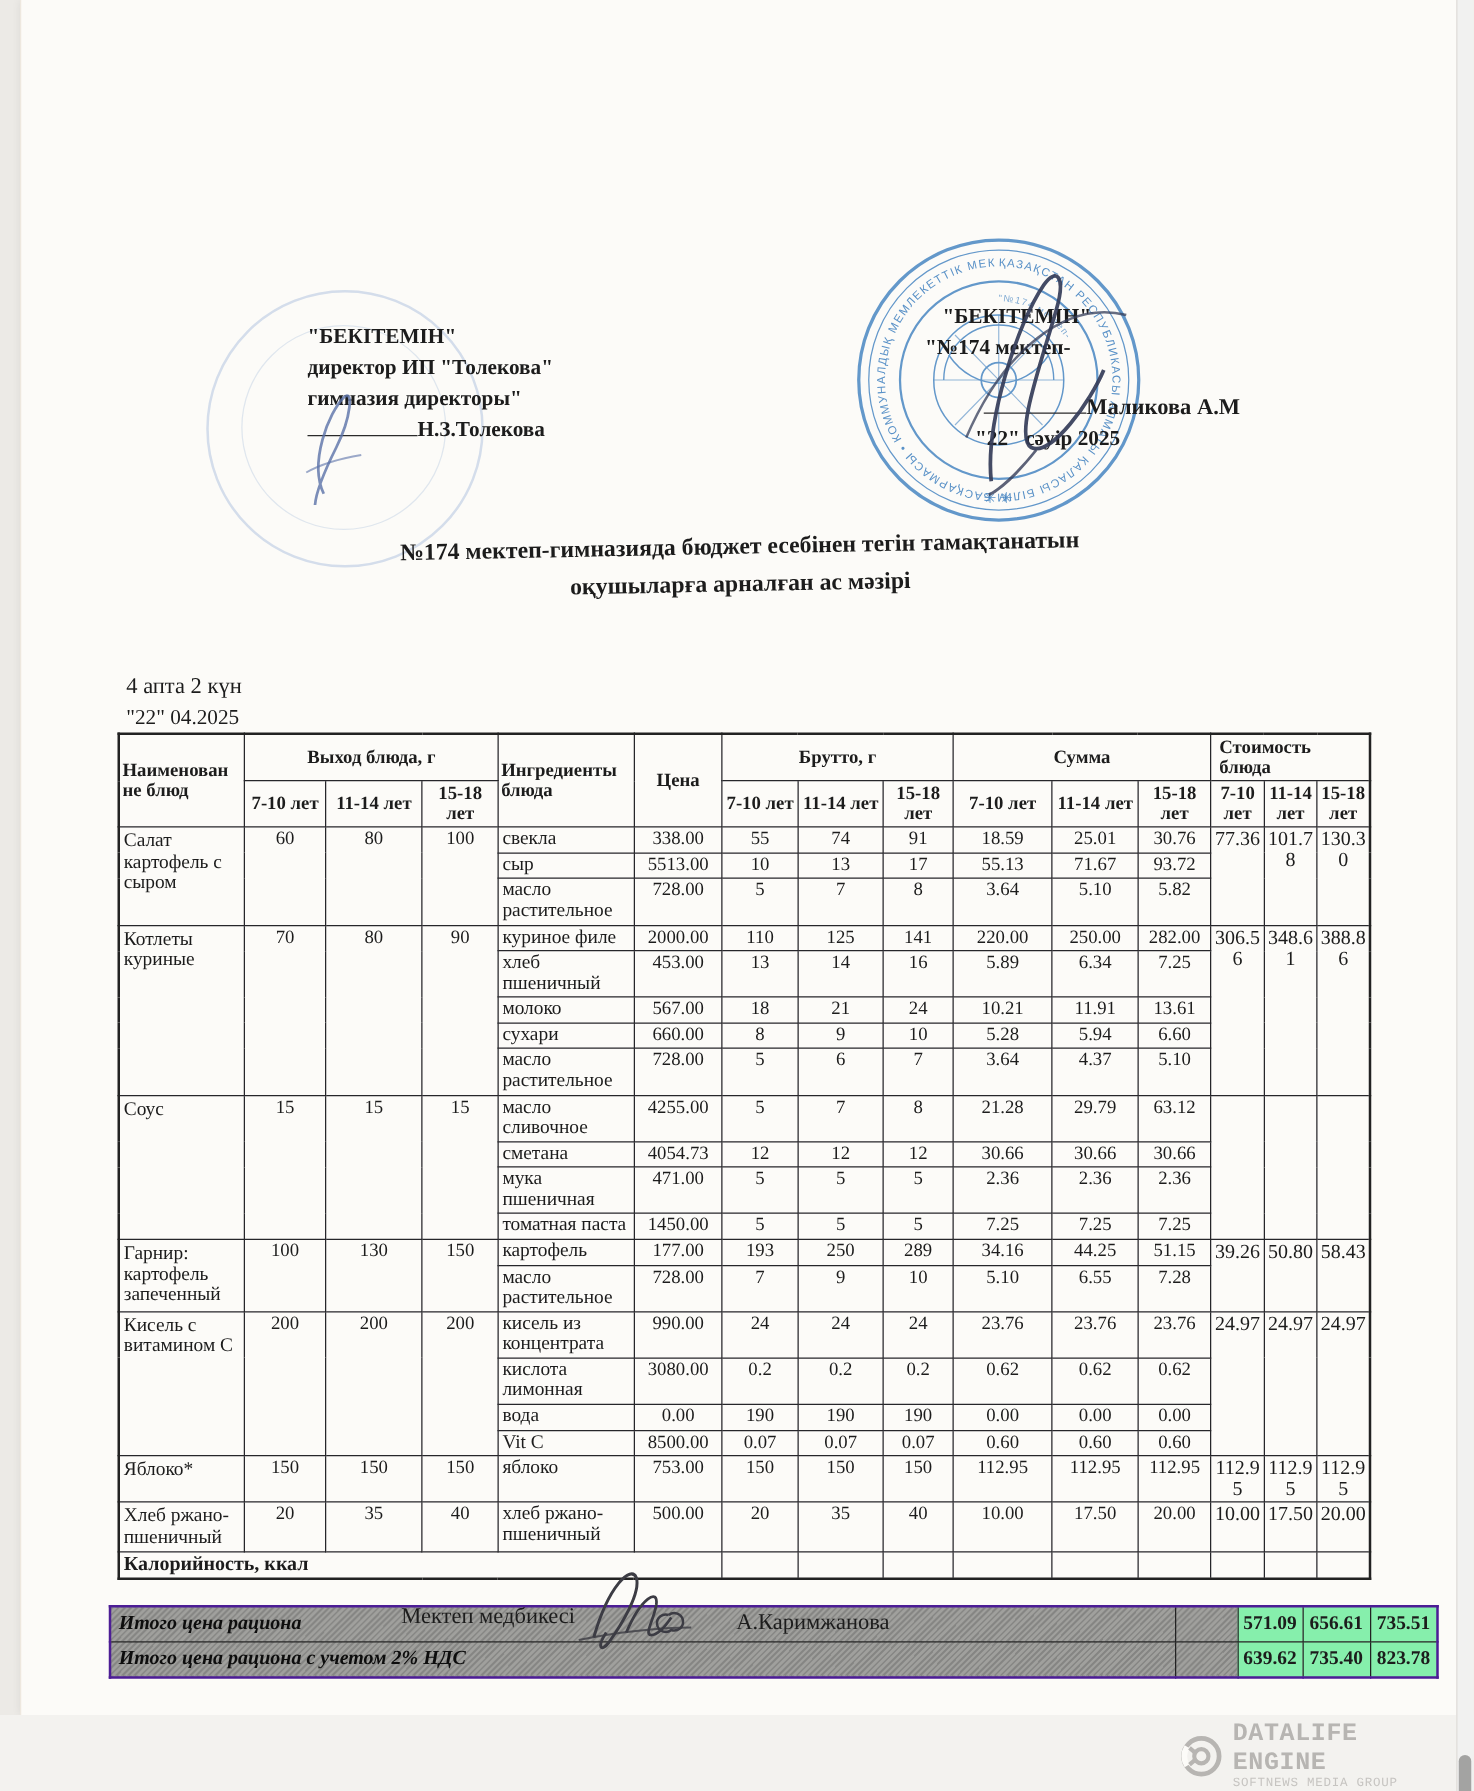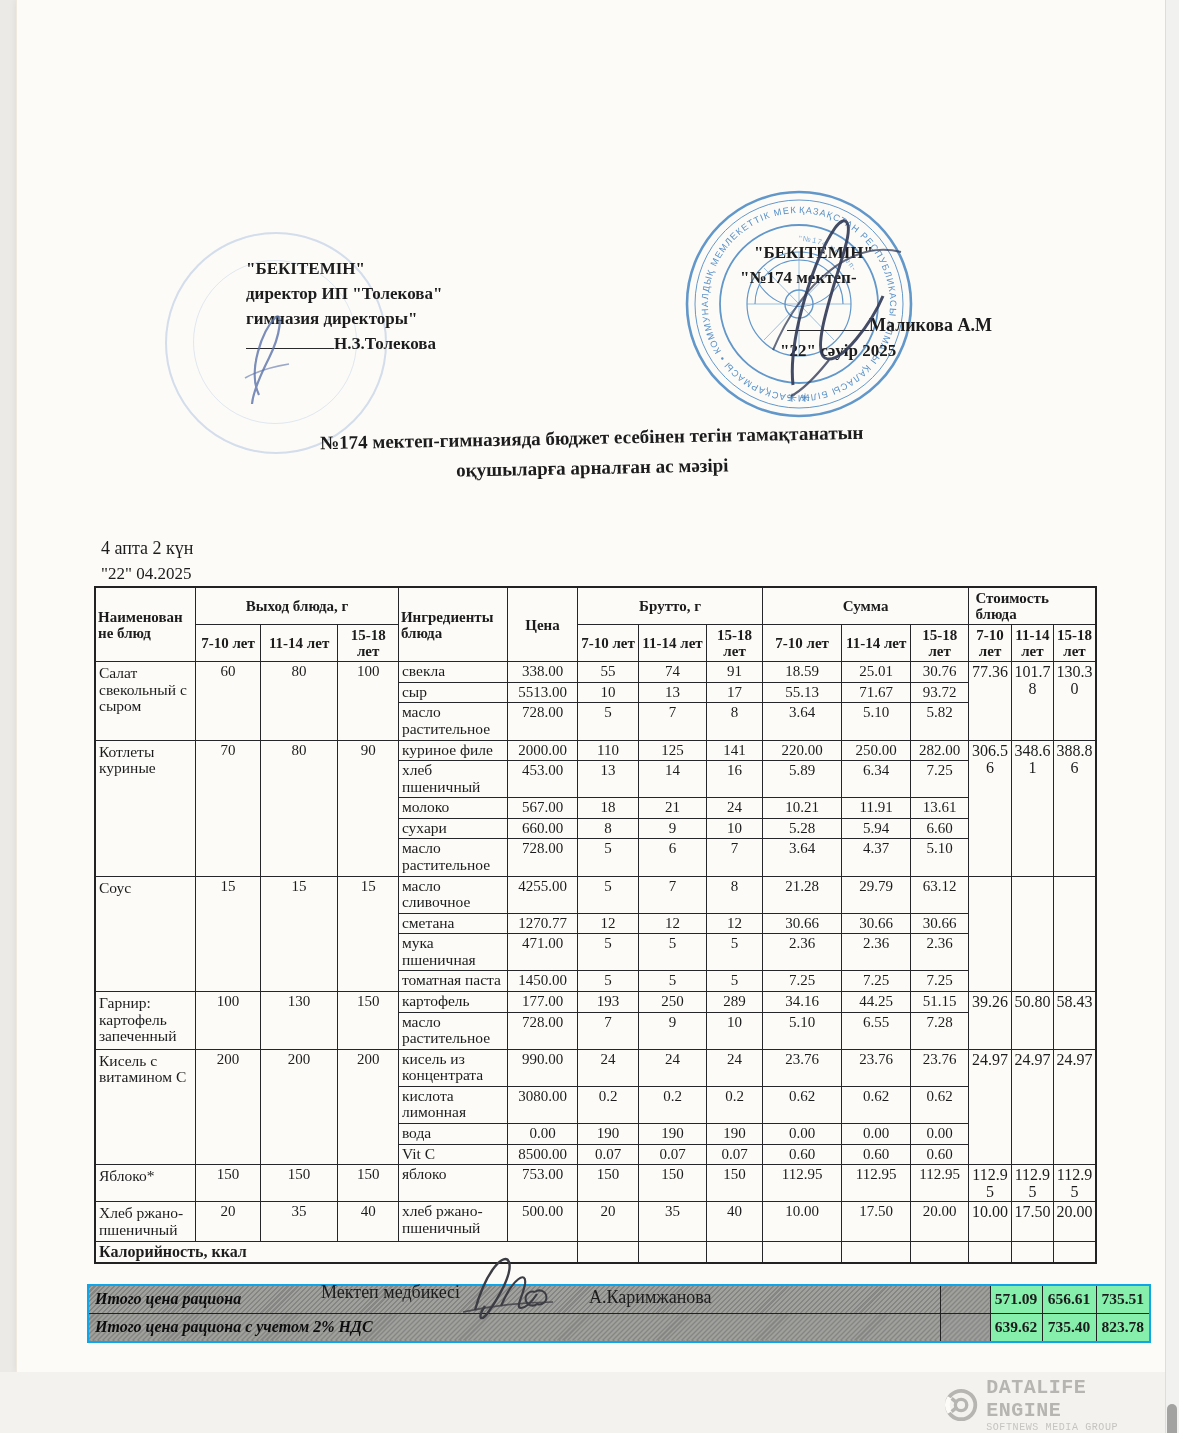--- a/index.html
+++ b/index.html
@@ -44,21 +44,21 @@
     overflow:hidden;
   }
   .main th{font-weight:700;text-align:center;vertical-align:middle;padding:2px 2px;}
   .main{border:2px solid #222;}
   td.dish{text-align:left;font-size:15.5px;padding-top:3px;}
   td.ing{text-align:left;font-size:15.5px;}
   td.num{text-align:center;}
   td.cost{text-align:center;word-break:break-all;font-size:16px;padding:1px 2px;}
   td.kalori{font-weight:700;font-size:16px;text-align:left;}
   
-  .totals{margin-top:20px;width:1062px;border:2px solid #0ea5e9;table-layout:fixed;}
+  .totals{margin-top:20px;width:1062px;border:2px solid #4c1d95;table-layout:fixed;}
   .totals td{border:1.5px solid #222;height:25px;vertical-align:middle;}
   .hatch{background:
      repeating-linear-gradient(135deg,#858583 0 1.5px,#a0a09d 1.5px 3.5px);}
   .totals .tl{font-style:italic;font-weight:700;font-size:16px;padding-left:6px;color:#0d0d0d;}
   .totals .tv{text-align:center;font-weight:700;font-size:15.5px;background:#86efac;padding:0 1px;}
   
   .foot-role{left:304px;top:1282px;font-size:18px;}
   .foot-name{left:572px;top:1287px;font-size:18px;}
   
   .wm{left:944px;top:1376px;width:220px;display:flex;align-items:center;gap:8px;
@@ -172,21 +172,21 @@
           <th>7-10 лет</th>
           <th>11-14 лет</th>
           <th>15-18 лет</th>
           <th>7-10 лет</th>
           <th>11-14 лет</th>
           <th>15-18 лет</th>
         </tr>
       </thead>
       <tbody id="ing-body">
           <tr>
-            <td class="dish" rowspan="3">Салат свекольный с сыром</td>
+            <td class="dish" rowspan="3">Салат картофель с сыром</td>
             <td class="num" rowspan="3">60</td>
             <td class="num" rowspan="3">80</td>
             <td class="num" rowspan="3">100</td>
             <td class="ing">свекла</td>
             <td class="num">338.00</td>
             <td class="num">55</td>
             <td class="num">74</td>
             <td class="num">91</td>
             <td class="num">18.59</td>
             <td class="num">25.01</td>
@@ -284,21 +284,21 @@
             <td class="num">8</td>
             <td class="num">21.28</td>
             <td class="num">29.79</td>
             <td class="num">63.12</td>
             <td class="cost" rowspan="4"></td>
             <td class="cost" rowspan="4"></td>
             <td class="cost" rowspan="4"></td>
           </tr>
           <tr>
             <td class="ing">сметана</td>
-            <td class="num">1270.77</td>
+            <td class="num">4054.73</td>
             <td class="num">12</td>
             <td class="num">12</td>
             <td class="num">12</td>
             <td class="num">30.66</td>
             <td class="num">30.66</td>
             <td class="num">30.66</td>
           </tr>
           <tr>
             <td class="ing">мука пшеничная</td>
             <td class="num">471.00</td>

